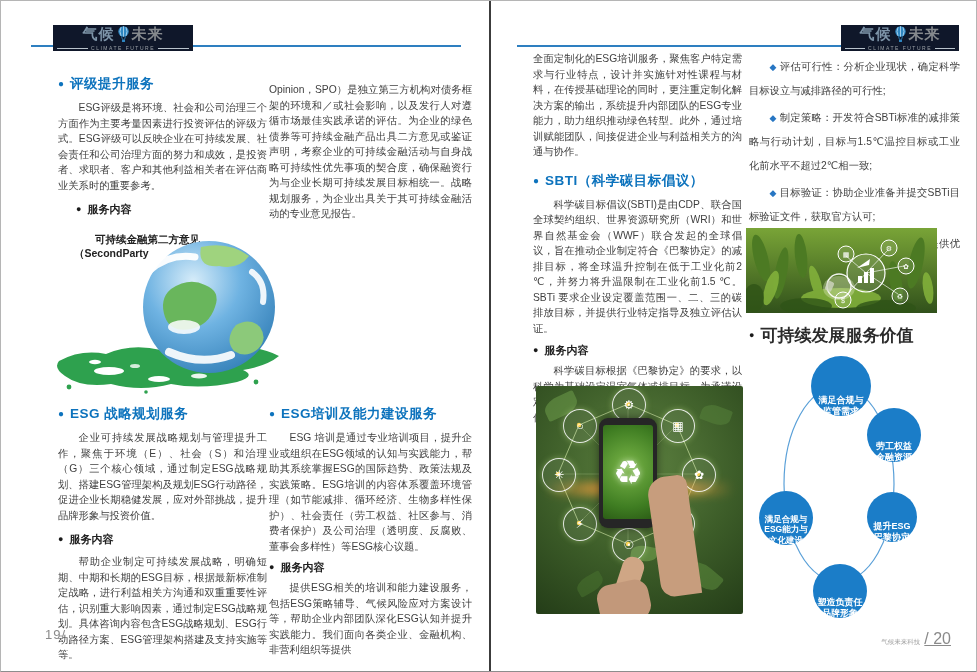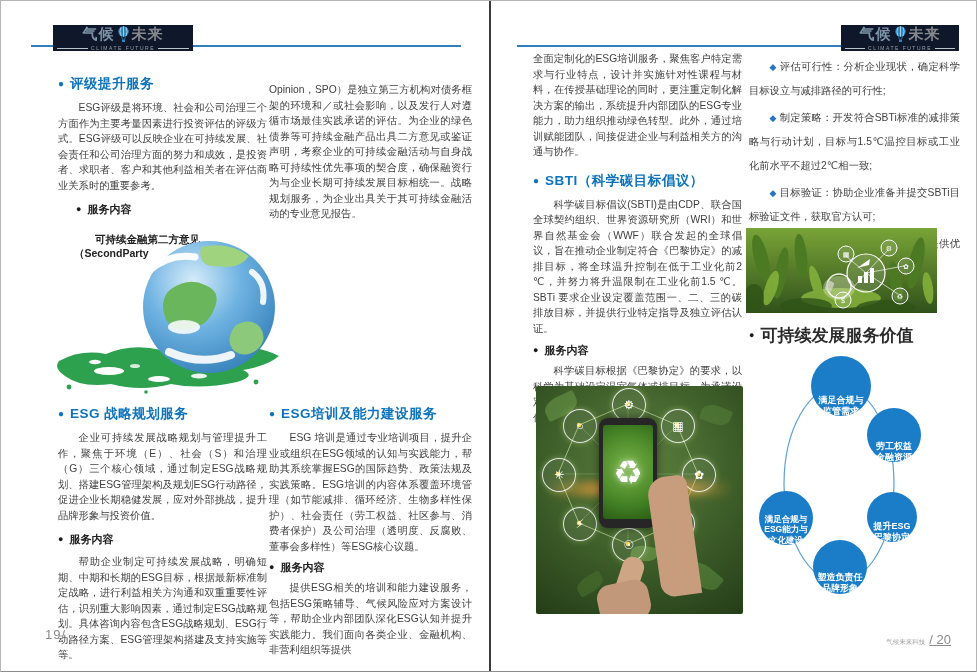--- a/index.html
+++ b/index.html
@@ -49,21 +49,21 @@
 
   
   .vc{position:absolute;border-radius:50%;background:#1b7dc8;display:flex;flex-direction:column;align-items:center;justify-content:flex-end;
       color:#fff;font-weight:bold;font-size:9px;line-height:10.5px;text-align:center;}
   .vc span{display:block;}
 
   
   .footer-left{position:absolute;left:44px;top:626px;font-size:13px;color:#8a8a8a;letter-spacing:1px;}
   .footer-right{position:absolute;left:800px;top:629px;width:150px;text-align:right;color:#999;}
   .footer-right .brand{font-size:6.5px;color:#a0a0a0;margin-right:4px;}
-  .footer-right .pg{font-size:13px;color:#8a8a8a;text-decoration:underline;}
+  .footer-right .pg{font-size:16px;color:#8a8a8a;text-decoration:underline;}
 </style>
 </head>
 <body>
 
 <div class="canvas">
   <div class="page-divider"></div>
 
   <div class="hline" style="left:30px;width:430px;"></div>
   <div class="hline" style="left:516px;width:442px;"></div>
 
@@ -315,21 +315,21 @@
     </div>
     <div class="vc" style="left:13px;top:145px;width:54px;height:54px;font-size:8.5px;">
       <span>满足合规与</span>
       <span>ESG能力与</span>
       <span>文化建设</span>
     </div>
     <div class="vc" style="left:121px;top:146px;width:50px;height:50px;">
       <span>提升ESG</span>
       <span>巴黎协定</span>
     </div>
-    <div class="vc" style="left:67px;top:194px;width:54px;height:54px;font-family:Liberation Mono, monospace;">
+    <div class="vc" style="left:67px;top:218px;width:54px;height:54px;">
       <span>塑造负责任</span>
       <span>品牌形象</span>
     </div>
   </div>
 
   <div class="footer-left">19/</div>
   <div class="footer-right">
     <span class="brand">气候未来科技</span><span class="pg">/ 20</span>
   </div>
 </div>

